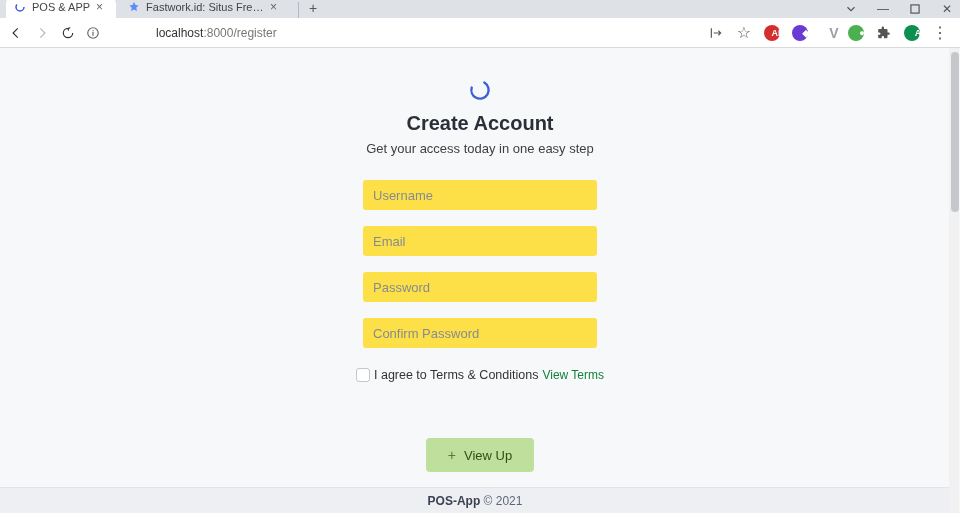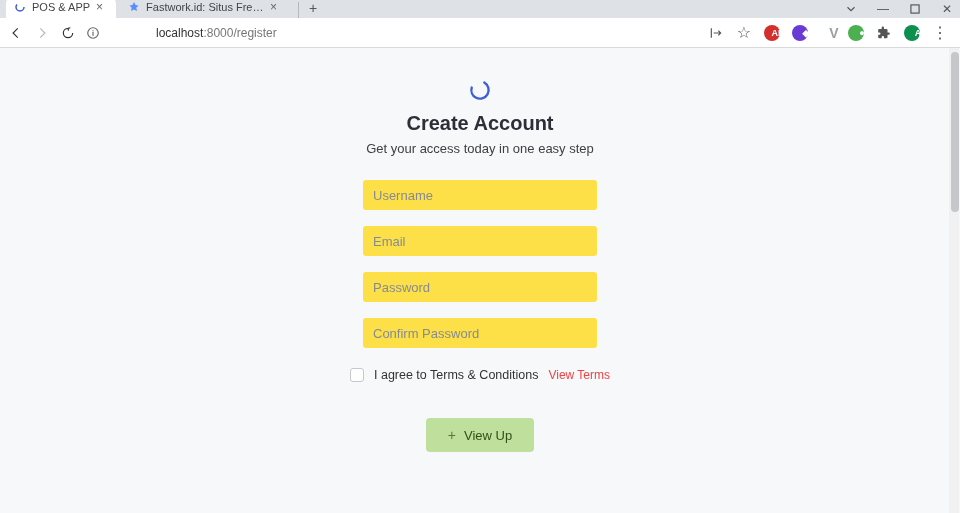--- a/index.html
+++ b/index.html
@@ -41,23 +41,23 @@
   .content { max-width:600px; margin:0 auto; padding-top:30px; text-align:center; }
   .spinner { width:24px; height:24px; margin:0 auto 10px; }
   .spinner svg { width:24px; height:24px; }
   .title { font-size:20px; font-weight:600; color:#2b2f38; margin-bottom:6px; }
   .subtitle { font-size:13px; color:#404040; margin-bottom:24px; }
 
   .form { width:234px; margin:0 auto; }
   .input { width:100%; height:30px; background:#fde047; border:none; border-radius:3px; padding:0 10px; font-size:13px; color:#333; margin-bottom:16px; outline:none;}
   .input::placeholder { color:#868b93; }
 
-  .terms-row { display:flex; align-items:center; justify-content:center; gap:10px; font-size:12.5px; color:#333; margin-top:4px; margin-bottom:36px;}
+  .terms-row { display:flex; align-items:center; justify-content:center; gap:4px; font-size:12.5px; color:#333; margin-top:4px; margin-bottom:56px;}
   .checkbox { width:14px; height:14px; border:1.5px solid #c3c7cf; border-radius:3px; background:#fff;}
-  .view-terms { color:#ef4444; font-size:12px; }
+  .view-terms { color:#15803d; font-size:12px; }
 
   .signup-btn { display:inline-flex; align-items:center; gap:8px; background:#bfe09c; color:#2d5016; border:none; border-radius:4px; padding:9px 22px; font-size:13px; font-weight:500; cursor:pointer;}
   .signup-btn .plus { font-size:14px; color:#567a30; }
 
   .footer { position:absolute; bottom:0; left:0; right:10px; height:26px; background:#edeff2; display:flex; align-items:center; justify-content:center; font-size:12px; color:#5d6777; border-top:1px solid #e2e4e8;}
   .footer b { color:#3b4252; font-weight:600;}
 
   .arrow-svg { width:14px; height:14px; }
 </style>
 </head>
@@ -176,18 +176,21 @@
         </div>
 
         <button class="signup-btn">
           <span class="plus">+</span>
           <span>View Up</span>
         </button>
       </div>
 
     </div>
 
+    <div class="footer">
+      <span><b>POS-App</b><span> © 2021</span></span>
+    </div>
 
     <div class="scrollbar"></div>
     <div class="scrollbar-thumb"></div>
   </div>
 
 </div>
 
 </body></html>

